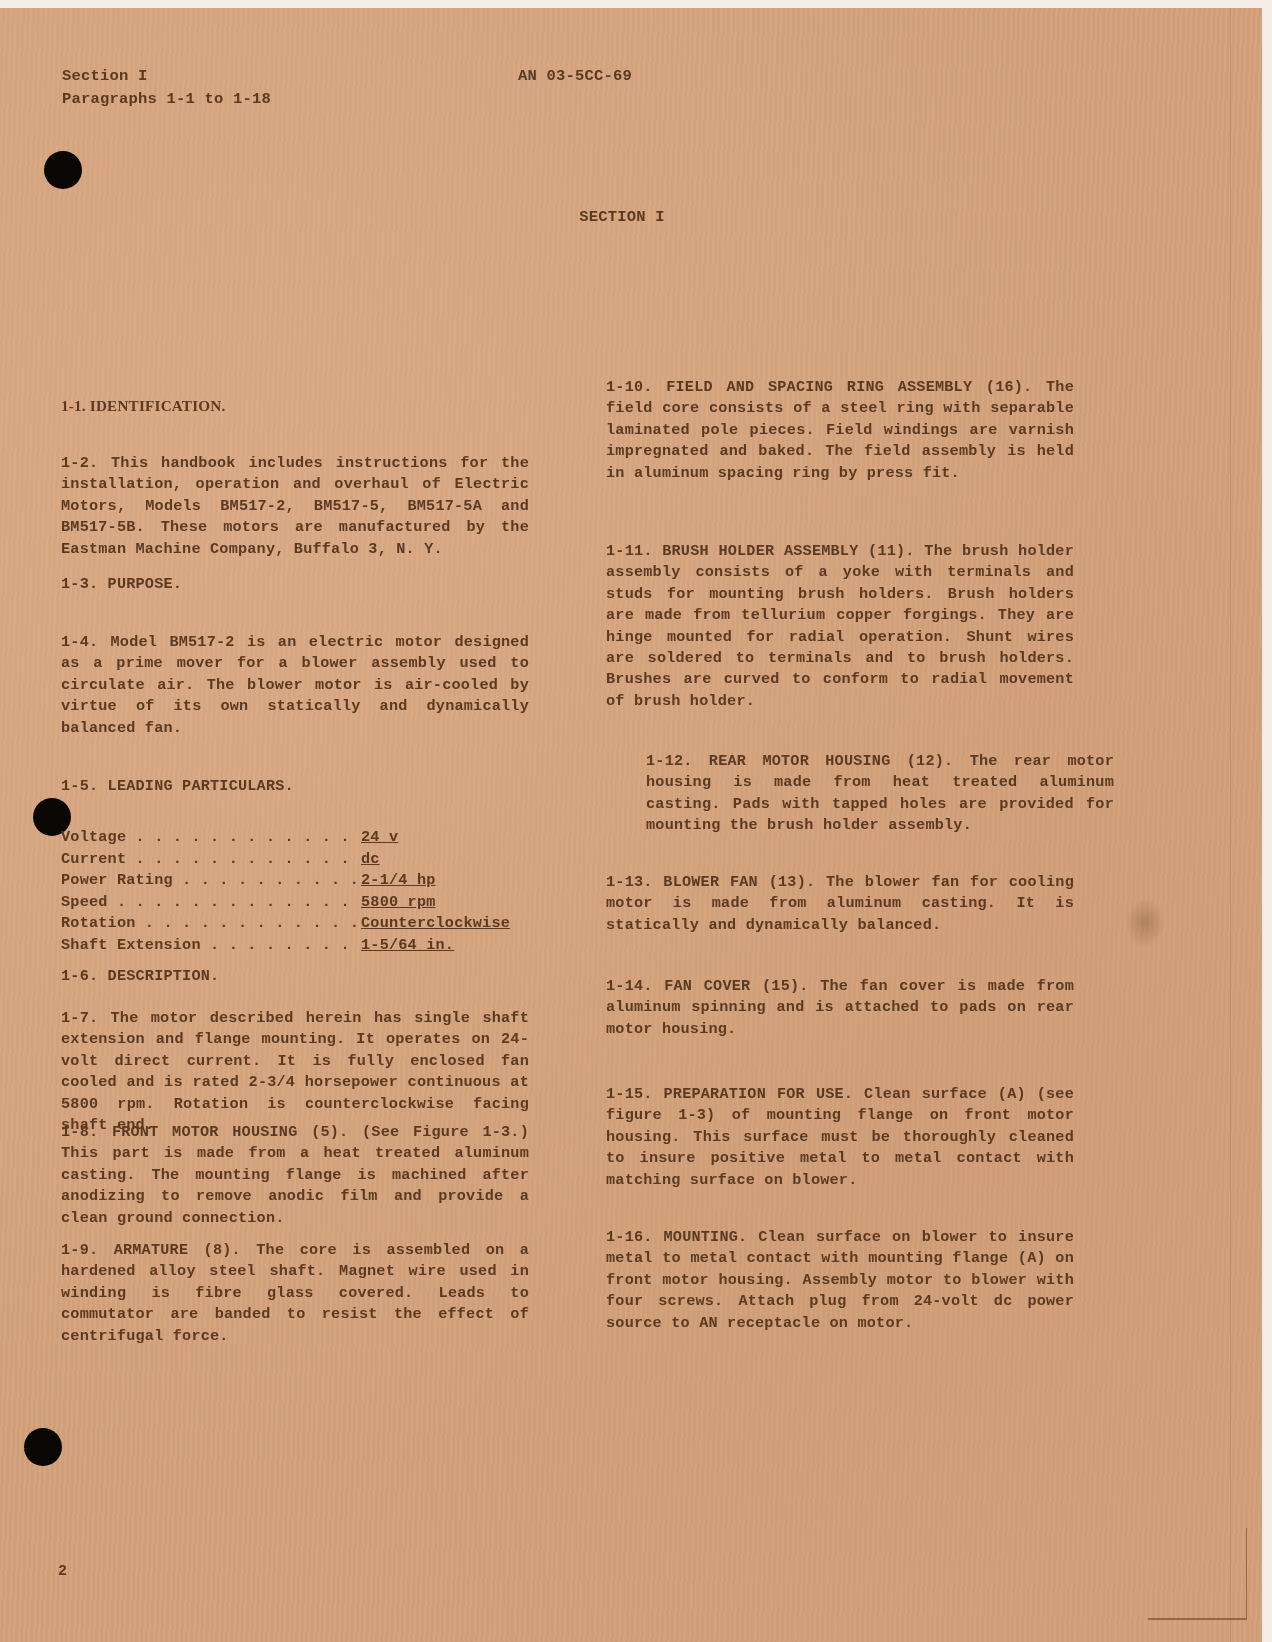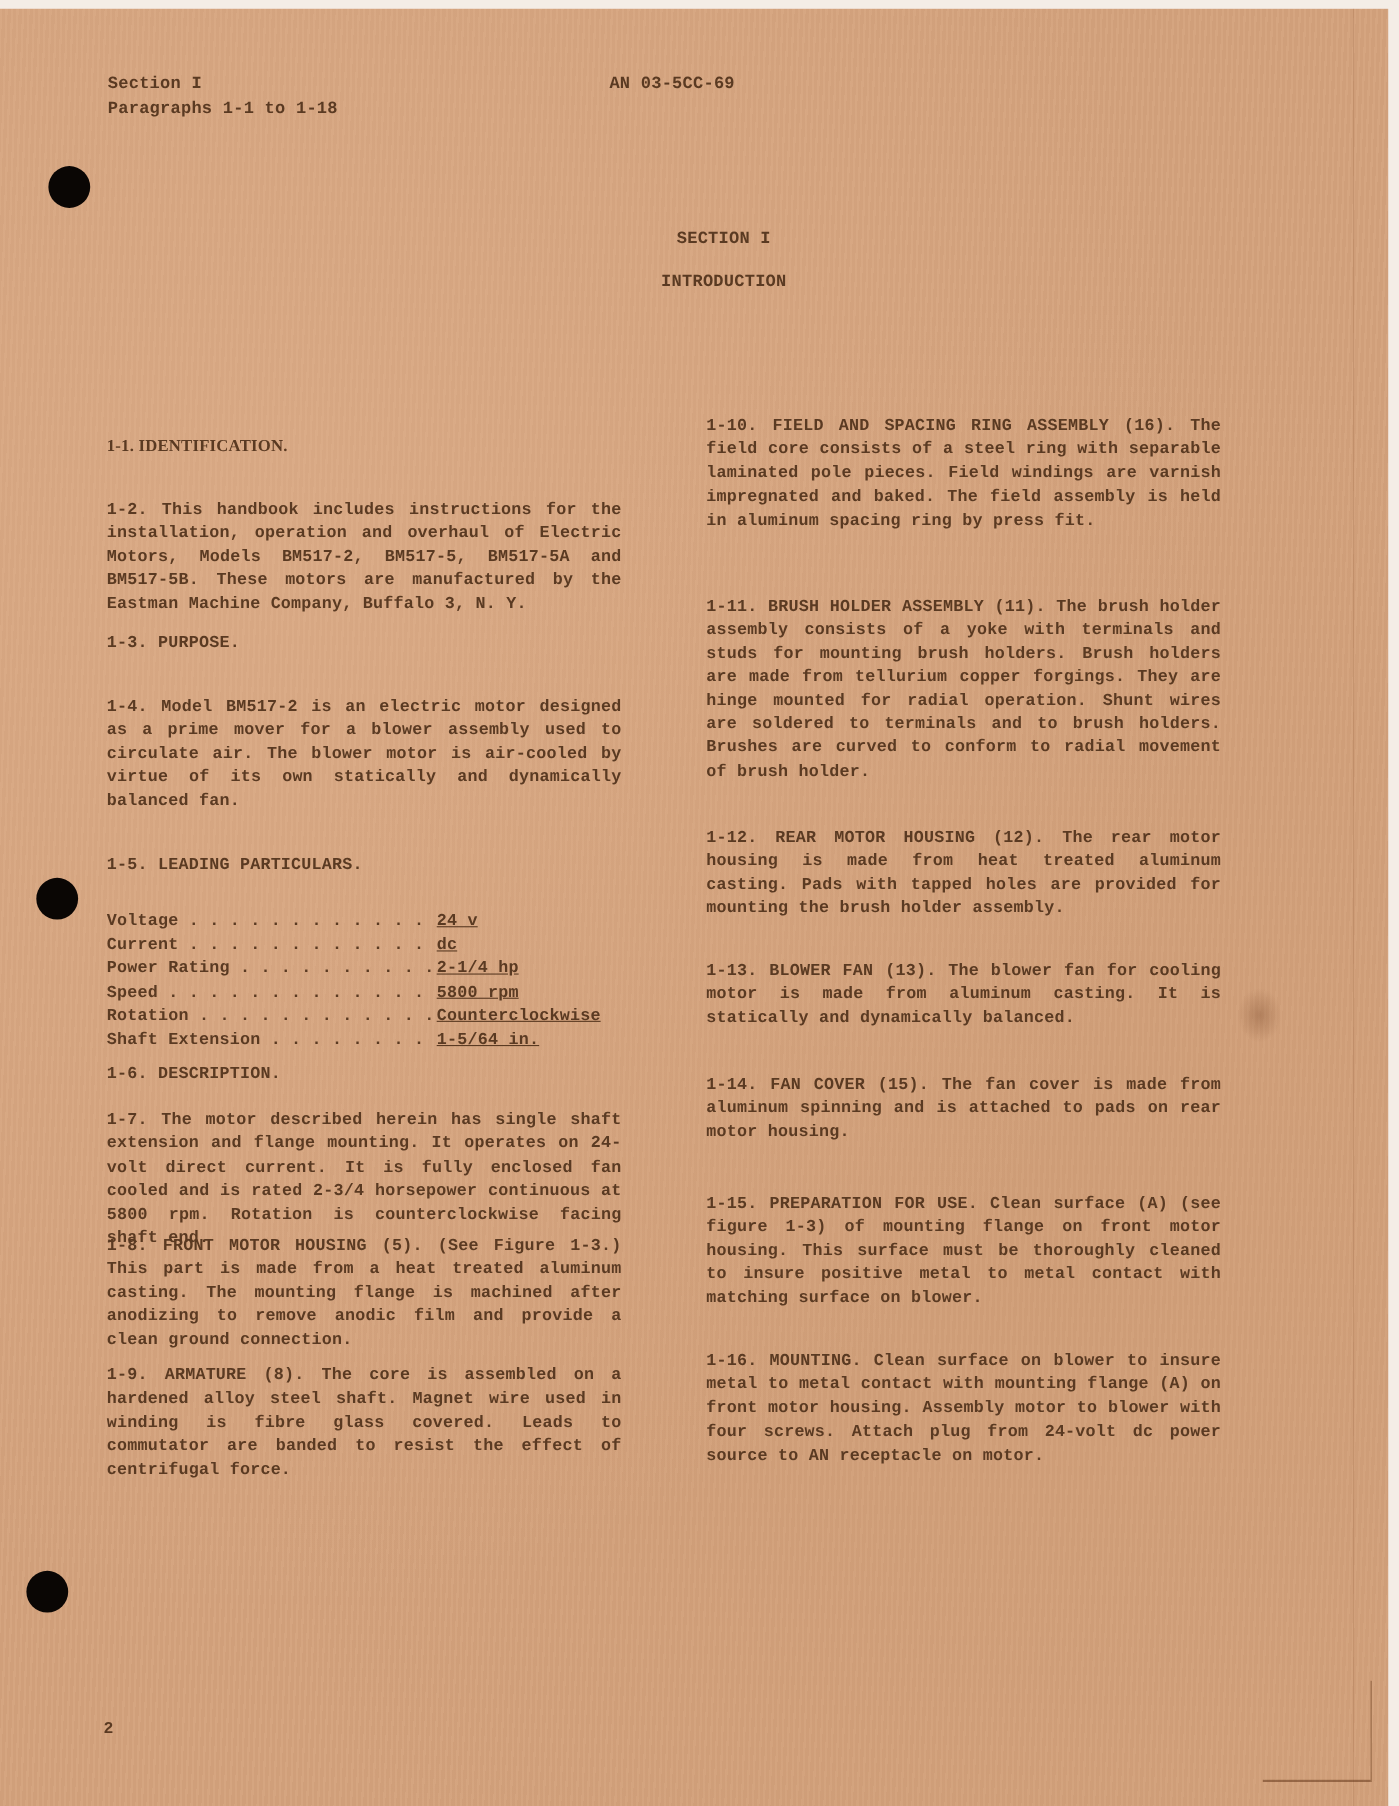--- a/index.html
+++ b/index.html
@@ -10,21 +10,21 @@
   }
   .page {
     position: absolute; left: 0; top: 8px; width: 1262px; height: 1634px;
     background: #d4a27c;
     background-image:
       radial-gradient(ellipse at 20% 30%, rgba(230,185,150,0.35), transparent 60%),
       radial-gradient(ellipse at 75% 70%, rgba(200,150,110,0.30), transparent 55%),
       repeating-linear-gradient(92deg, rgba(255,255,255,0.03) 0 2px, rgba(0,0,0,0.02) 2px 5px);
     color: #5a3a22;
   }
-  .ink { color: #5a3a22; font-weight: bold; letter-spacing: 0.2px; margin-left: 36px; }
+  .ink { color: #5a3a22; font-weight: bold; letter-spacing: 0.2px; }
   .hdr { position: absolute; font-size: 15.5px; line-height: 23px; }
   .hdr-left { left: 62px; top: 57px; }
   .hdr-right { left: 518px; top: 57px; }
   .title { position: absolute; width: 1262px; text-align: center; font-size: 15.5px; }
   .title-section { top: 200px; left: 72px; width: 1100px; }
   .title-intro { top: 239px; left: 72px; width: 1100px; }
   .punch {
     position: absolute; width: 38px; height: 38px; border-radius: 50%;
     background: #0a0604;
   }
@@ -55,21 +55,20 @@
     <div>Section I</div>
     <div>Paragraphs 1-1 to 1-18</div>
   </div>
   <div class="hdr hdr-right ink">AN 03-5CC-69</div>
 
   <div class="punch" style="left:44px; top:143px;"></div>
   <div class="punch" style="left:33px; top:790px;"></div>
   <div class="punch" style="left:24px; top:1420px;"></div>
 
   <div class="title title-section ink">SECTION I</div>
-  <div class="title title-intro ink">INTRODUCTION</div>
 
   <div class="col col-left ink">
     <div class="heading" style="top:387px;font-family:Liberation Serif, serif;">1-1. IDENTIFICATION.</div>
     <div class="para" style="top:445px;">1-2. This handbook includes instructions for the installation, operation and overhaul of Electric Motors, Models BM517-2, BM517-5, BM517-5A and BM517-5B. These motors are manufactured by the Eastman Machine Company, Buffalo 3, N. Y.</div>
     <div class="heading" style="top:566px;">1-3. PURPOSE.</div>
     <div class="para" style="top:624px;">1-4. Model BM517-2 is an electric motor designed as a prime mover for a blower assembly used to circulate air. The blower motor is air-cooled by virtue of its own statically and dynamically balanced fan.</div>
     <div class="heading" style="top:768px;">1-5. LEADING PARTICULARS.</div>
   </div>
 
   <div class="spec-table ink">
@@ -102,21 +101,21 @@
   <div class="col col-left ink">
     <div class="heading" style="top:958px;">1-6. DESCRIPTION.</div>
     <div class="para" style="top:1000px;">1-7. The motor described herein has single shaft extension and flange mounting. It operates on 24-volt direct current. It is fully enclosed fan cooled and is rated 2-3/4 horsepower continuous at 5800 rpm. Rotation is counterclockwise facing shaft end.</div>
     <div class="para" style="top:1114px;">1-8. FRONT MOTOR HOUSING (5). (See Figure 1-3.) This part is made from a heat treated aluminum casting. The mounting flange is machined after anodizing to remove anodic film and provide a clean ground connection.</div>
     <div class="para" style="top:1232px;">1-9. ARMATURE (8). The core is assembled on a hardened alloy steel shaft. Magnet wire used in winding is fibre glass covered. Leads to commutator are banded to resist the effect of centrifugal force.</div>
   </div>
 
   <div class="col col-right ink">
     <div class="para" style="top:369px;">1-10. FIELD AND SPACING RING ASSEMBLY (16). The field core consists of a steel ring with separable laminated pole pieces. Field windings are varnish impregnated and baked. The field assembly is held in aluminum spacing ring by press fit.</div>
     <div class="para" style="top:533px;">1-11. BRUSH HOLDER ASSEMBLY (11). The brush holder assembly consists of a yoke with terminals and studs for mounting brush holders. Brush holders are made from tellurium copper forgings. They are hinge mounted for radial operation. Shunt wires are soldered to terminals and to brush holders. Brushes are curved to conform to radial movement of brush holder.</div>
-    <div class="para" style="top:743px;">1-12. REAR MOTOR HOUSING (12). The rear motor housing is made from heat treated aluminum casting. Pads with tapped holes are provided for mounting the brush holder assembly.</div>
+    <div class="para" style="top:743px;margin-left:40px;">1-12. REAR MOTOR HOUSING (12). The rear motor housing is made from heat treated aluminum casting. Pads with tapped holes are provided for mounting the brush holder assembly.</div>
     <div class="para" style="top:864px;">1-13. BLOWER FAN (13). The blower fan for cooling motor is made from aluminum casting. It is statically and dynamically balanced.</div>
     <div class="para" style="top:968px;">1-14. FAN COVER (15). The fan cover is made from aluminum spinning and is attached to pads on rear motor housing.</div>
     <div class="para" style="top:1076px;">1-15. PREPARATION FOR USE. Clean surface (A) (see figure 1-3) of mounting flange on front motor housing. This surface must be thoroughly cleaned to insure positive metal to metal contact with matching surface on blower.</div>
     <div class="para" style="top:1219px;">1-16. MOUNTING. Clean surface on blower to insure metal to metal contact with mounting flange (A) on front motor housing. Assembly motor to blower with four screws. Attach plug from 24-volt dc power source to AN receptacle on motor.</div>
   </div>
 
   <div class="smudge"></div>
   <div class="edge-line" style="left:1148px; top:1610px; width:98px; height:2px;"></div>
   <div class="edge-line" style="left:1246px; top:1520px; width:1px; height:92px;"></div>
 

